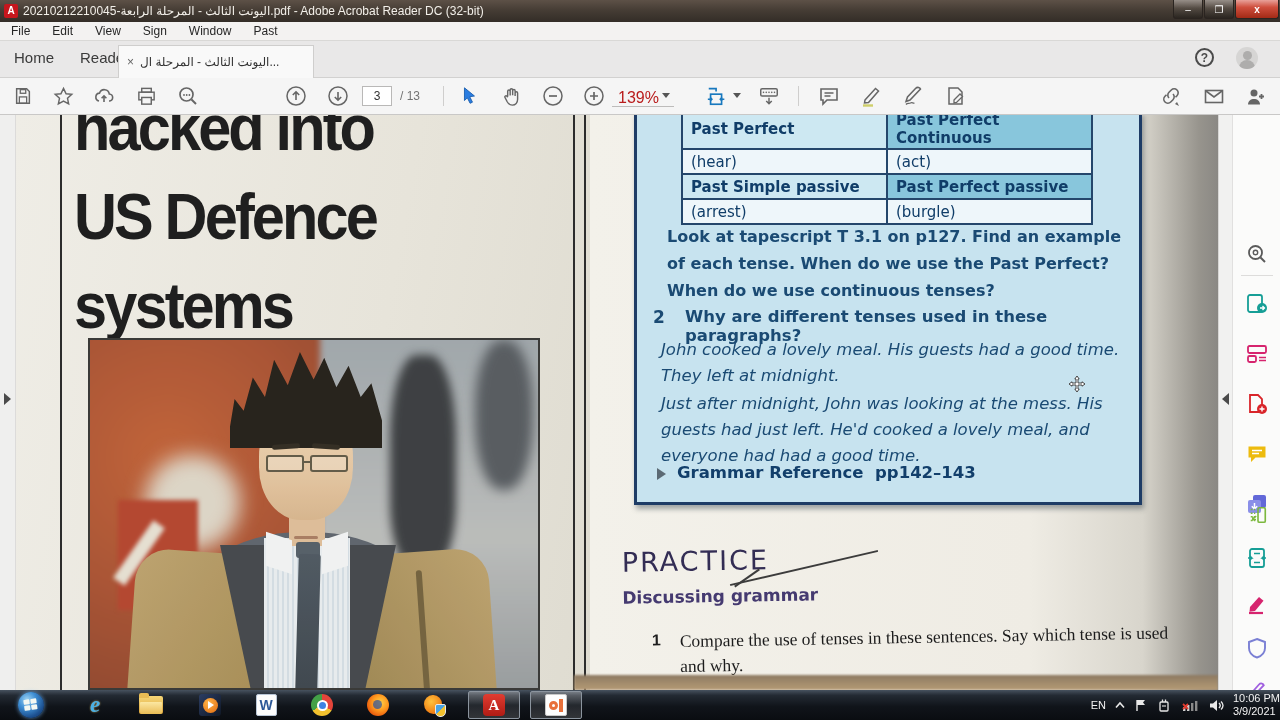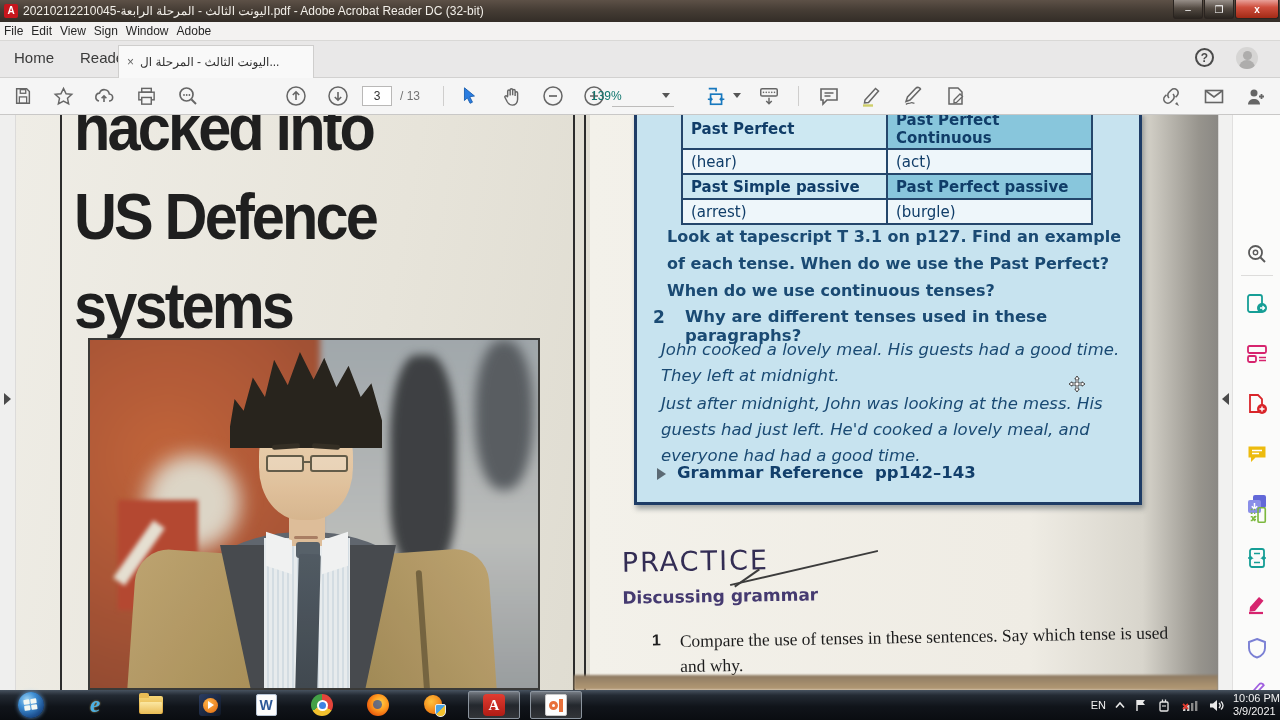--- a/index.html
+++ b/index.html
@@ -6,39 +6,39 @@
   *{box-sizing:border-box;}
   #app{position:relative;width:1280px;height:720px;overflow:hidden;font-family:"Liberation Sans",sans-serif;background:#7b7a76;}
   
   .titlebar{position:absolute;left:0;top:0;width:1280px;height:22px;background:linear-gradient(180deg,#5d5147 0%,#463d35 45%,#332d27 100%);display:flex;align-items:center;color:#f2efe9;font-size:12px;}
   .appicon{width:14px;height:14px;background:#c6161d;border-radius:2px;margin:0 5px 0 4px;color:#fff;font-size:10px;font-weight:bold;display:flex;align-items:center;justify-content:center;line-height:1;}
   .wincontrols{position:absolute;right:0;top:0;height:19px;display:flex;}
   .winbtn{width:30px;height:19px;border:1px solid #2a2420;border-top:none;background:linear-gradient(180deg,rgba(255,255,255,.35),rgba(255,255,255,.06) 45%,rgba(0,0,0,.25));color:#fff;font-size:10px;display:flex;align-items:center;justify-content:center;border-radius:0 0 3px 3px;margin-right:1px;}
   .winbtn.close{width:44px;background:linear-gradient(180deg,#e8a199 0%,#cf4f3d 40%,#a32a16 100%);font-weight:bold;}
   
   .menubar{position:absolute;left:0;top:22px;width:1280px;height:19px;background:#f3f2f1;border-bottom:1px solid #d9d8d6;display:flex;align-items:center;font-size:12px;color:#262626;}
-  .menuitem{padding:0 4px;}
+  .menuitem{padding:0 11px;}
   
   .tabbar{position:absolute;left:0;top:41px;width:1280px;height:37px;background:#e9e8e8;border-bottom:1px solid #d2d1d0;}
   .tabtop{position:absolute;top:8px;font-size:15px;color:#3a3a3a;}
   .tab-home{left:14px;}
   .tab-tools{left:80px;}
   .doctab{position:absolute;left:118px;top:4px;width:196px;height:33px;background:#f9f9f9;border:1px solid #cfcecd;border-bottom:none;display:flex;align-items:center;font-size:12px;color:#333;}
   .doctab .x{color:#666;font-size:12px;margin:0 6px 0 8px;}
   .helpmark{position:absolute;right:66px;top:7px;width:19px;height:19px;border:2px solid #4a4a4a;border-radius:50%;color:#4a4a4a;font-size:12px;font-weight:bold;display:flex;align-items:center;justify-content:center;}
   .avatar{position:absolute;right:22px;top:6px;width:22px;height:22px;border-radius:50%;background:#d6d5d4;overflow:hidden;}
   .avatar:before{content:"";position:absolute;left:6.5px;top:4px;width:9px;height:9px;border-radius:50%;background:#aeadac;}
   .avatar:after{content:"";position:absolute;left:3px;top:13px;width:16px;height:10px;border-radius:8px 8px 0 0;background:#aeadac;}
   
   .toolbar{position:absolute;left:0;top:78px;width:1280px;height:37px;background:#f5f5f5;border-bottom:1px solid #c9c8c7;}
   .tico{position:absolute;top:7px;width:22px;height:22px;display:flex;align-items:center;justify-content:center;}
   .tsep{position:absolute;top:8px;width:1px;height:20px;background:#cfcecd;}
   .pageinput{position:absolute;left:362px;top:8px;width:30px;height:20px;border:1px solid #b9b8b7;background:#fff;font-size:12px;text-align:center;color:#333;font-family:"Liberation Sans",sans-serif;}
   .pagetotal{position:absolute;left:400px;top:11px;font-size:12px;color:#737373;}
-  .zoombox{position:absolute;left:591px;top:11px;font-size:12px;color:#0f766e;}
+  .zoombox{position:absolute;left:618px;top:11px;font-size:16px;color:#b91c1c;}
   .zoomline{position:absolute;left:612px;top:28px;width:62px;height:1px;background:#bdbcbb;}
   .caret{display:inline-block;width:0;height:0;border-left:4px solid transparent;border-right:4px solid transparent;border-top:5px solid #555;}
   .zcaret{position:absolute;left:662px;top:15px;}
   
   .main{position:absolute;left:0;top:115px;width:1280px;height:575px;}
   .navstrip{position:absolute;left:0;top:0;width:16px;height:575px;background:#efefee;border-right:1px solid #dcdbda;}
   .navstrip .arr{position:absolute;left:4px;top:278px;width:0;height:0;border-top:6px solid transparent;border-bottom:6px solid transparent;border-left:7px solid #4a4a4a;}
   .docarea{position:absolute;left:16px;top:0;width:1202px;height:575px;overflow:hidden;background:#8a8884;}
   .scrollstrip{position:absolute;left:1218px;top:0;width:14px;height:575px;background:#f1f1f0;border-left:1px solid #d7d6d5;}
   .scrollstrip .arr{position:absolute;left:3px;top:278px;width:0;height:0;border-top:6px solid transparent;border-bottom:6px solid transparent;border-right:7px solid #4a4a4a;}
@@ -156,21 +156,21 @@
       <div class="winbtn close">x</div>
     </div>
   </div>
 
   <div class="menubar">
     <span class="menuitem">File</span>
     <span class="menuitem">Edit</span>
     <span class="menuitem">View</span>
     <span class="menuitem">Sign</span>
     <span class="menuitem">Window</span>
-    <span class="menuitem">Adobe</span>
+    <span class="menuitem">Past</span>
   </div>
 
   <div class="tabbar">
     <span class="tabtop tab-home">Home</span>
     <span class="tabtop tab-tools">Reader</span>
     <div class="doctab">
       <span class="x">×</span>
       <span dir="ltr">اليونت الثالث - المرحلة ال...</span>
     </div>
     <div class="helpmark">?</div>

